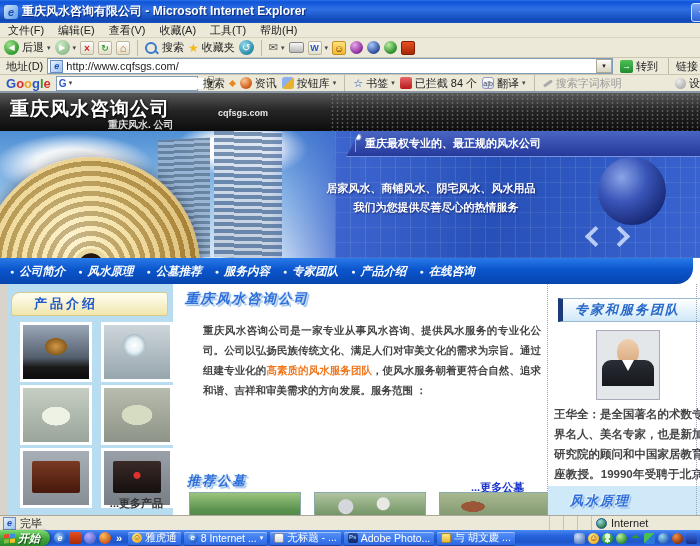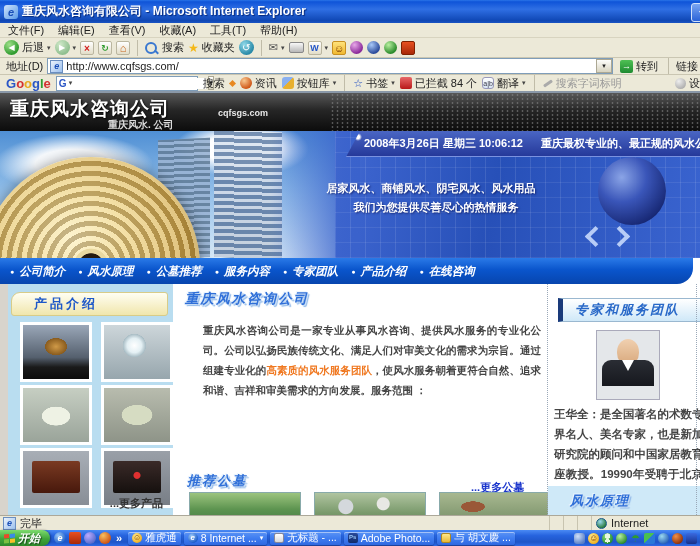--- a/index.html
+++ b/index.html
@@ -357,21 +357,20 @@
     <div class="tower t1"></div>
     <div class="tower t2"></div>
     <div class="skyfade"></div>
     <div class="compass"></div>
     <div class="bgrid"></div>
     <div class="sphere"></div>
     <div class="chev chevl"></div>
     <div class="chev chevr"></div>
     <div class="datebar">
       <span class="sparkle"></span>
-      <span class="datetext">2008年3月26日 星期三 10:06:12</span>
       <span class="dvline"></span>
       <span class="tagline">重庆最权专业的、最正规的风水公司</span>
     </div>
     <div class="slogan">
       <div class="s1">居家风水、商铺风水、阴宅风水、风水用品</div>
       <div class="s2">我们为您提供尽善尽心的热情服务</div>
     </div>
   </div>
 
   <div class="nav">

